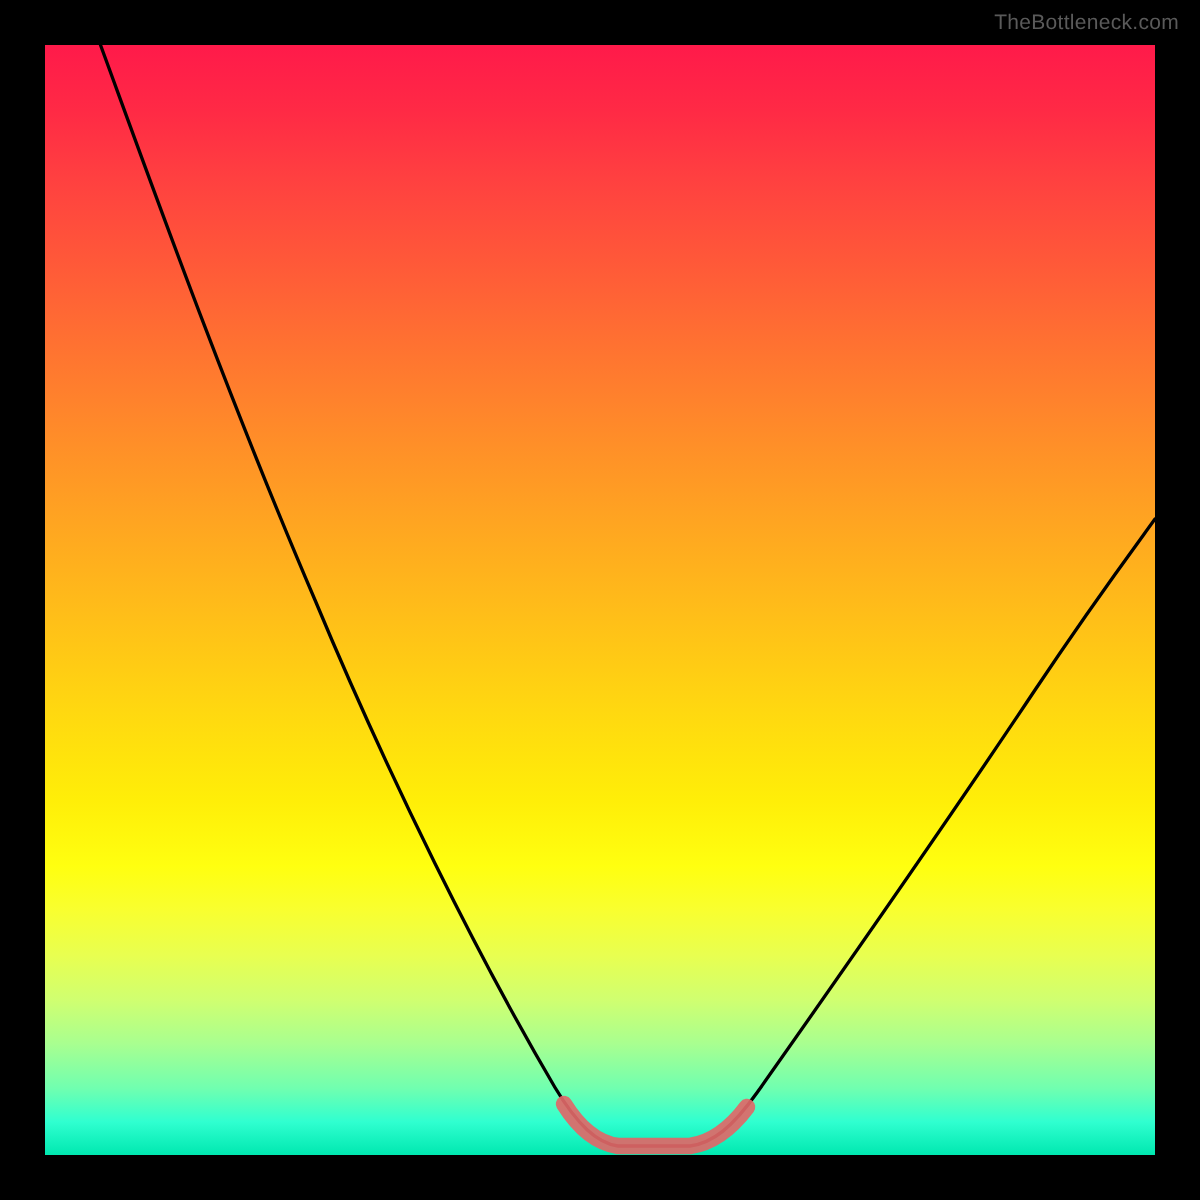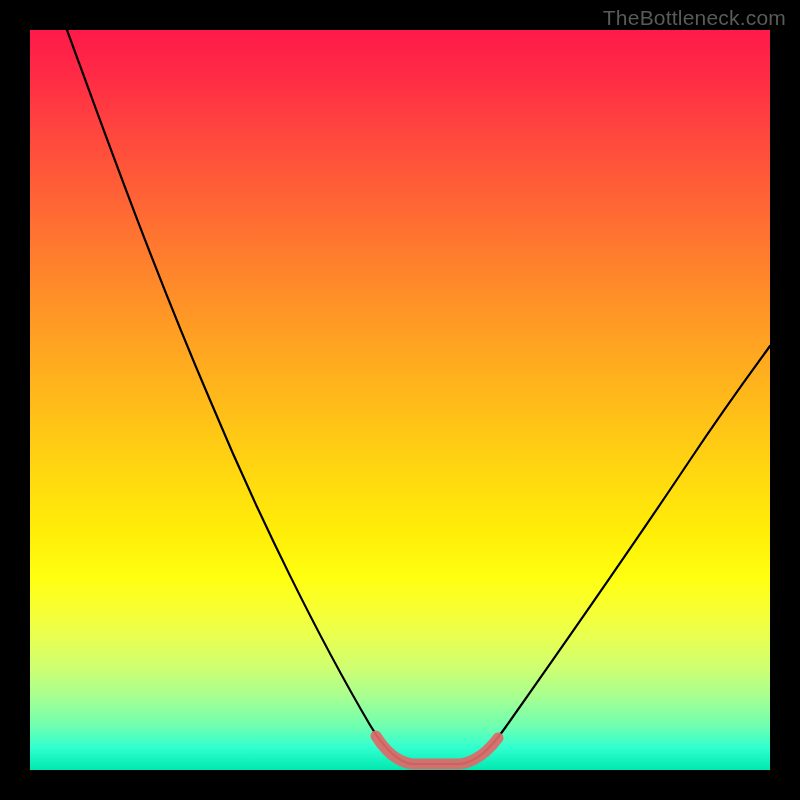--- a/index.html
+++ b/index.html
@@ -10,21 +10,21 @@
     background: #000;
     position: relative;
     overflow: hidden;
     font-family: Arial, sans-serif;
   }
   .watermark {
     position: absolute;
     top: 6px;
     right: 14px;
     color: #5a5a5a;
-    font-size: 21px;
+    font-size: 14px;
     font-weight: 500;
     z-index: 10;
     letter-spacing: 0.2px;
   }
   .plot-area {
     position: absolute;
     left: 30px;
     top: 30px;
     width: 740px;
     height: 740px;

